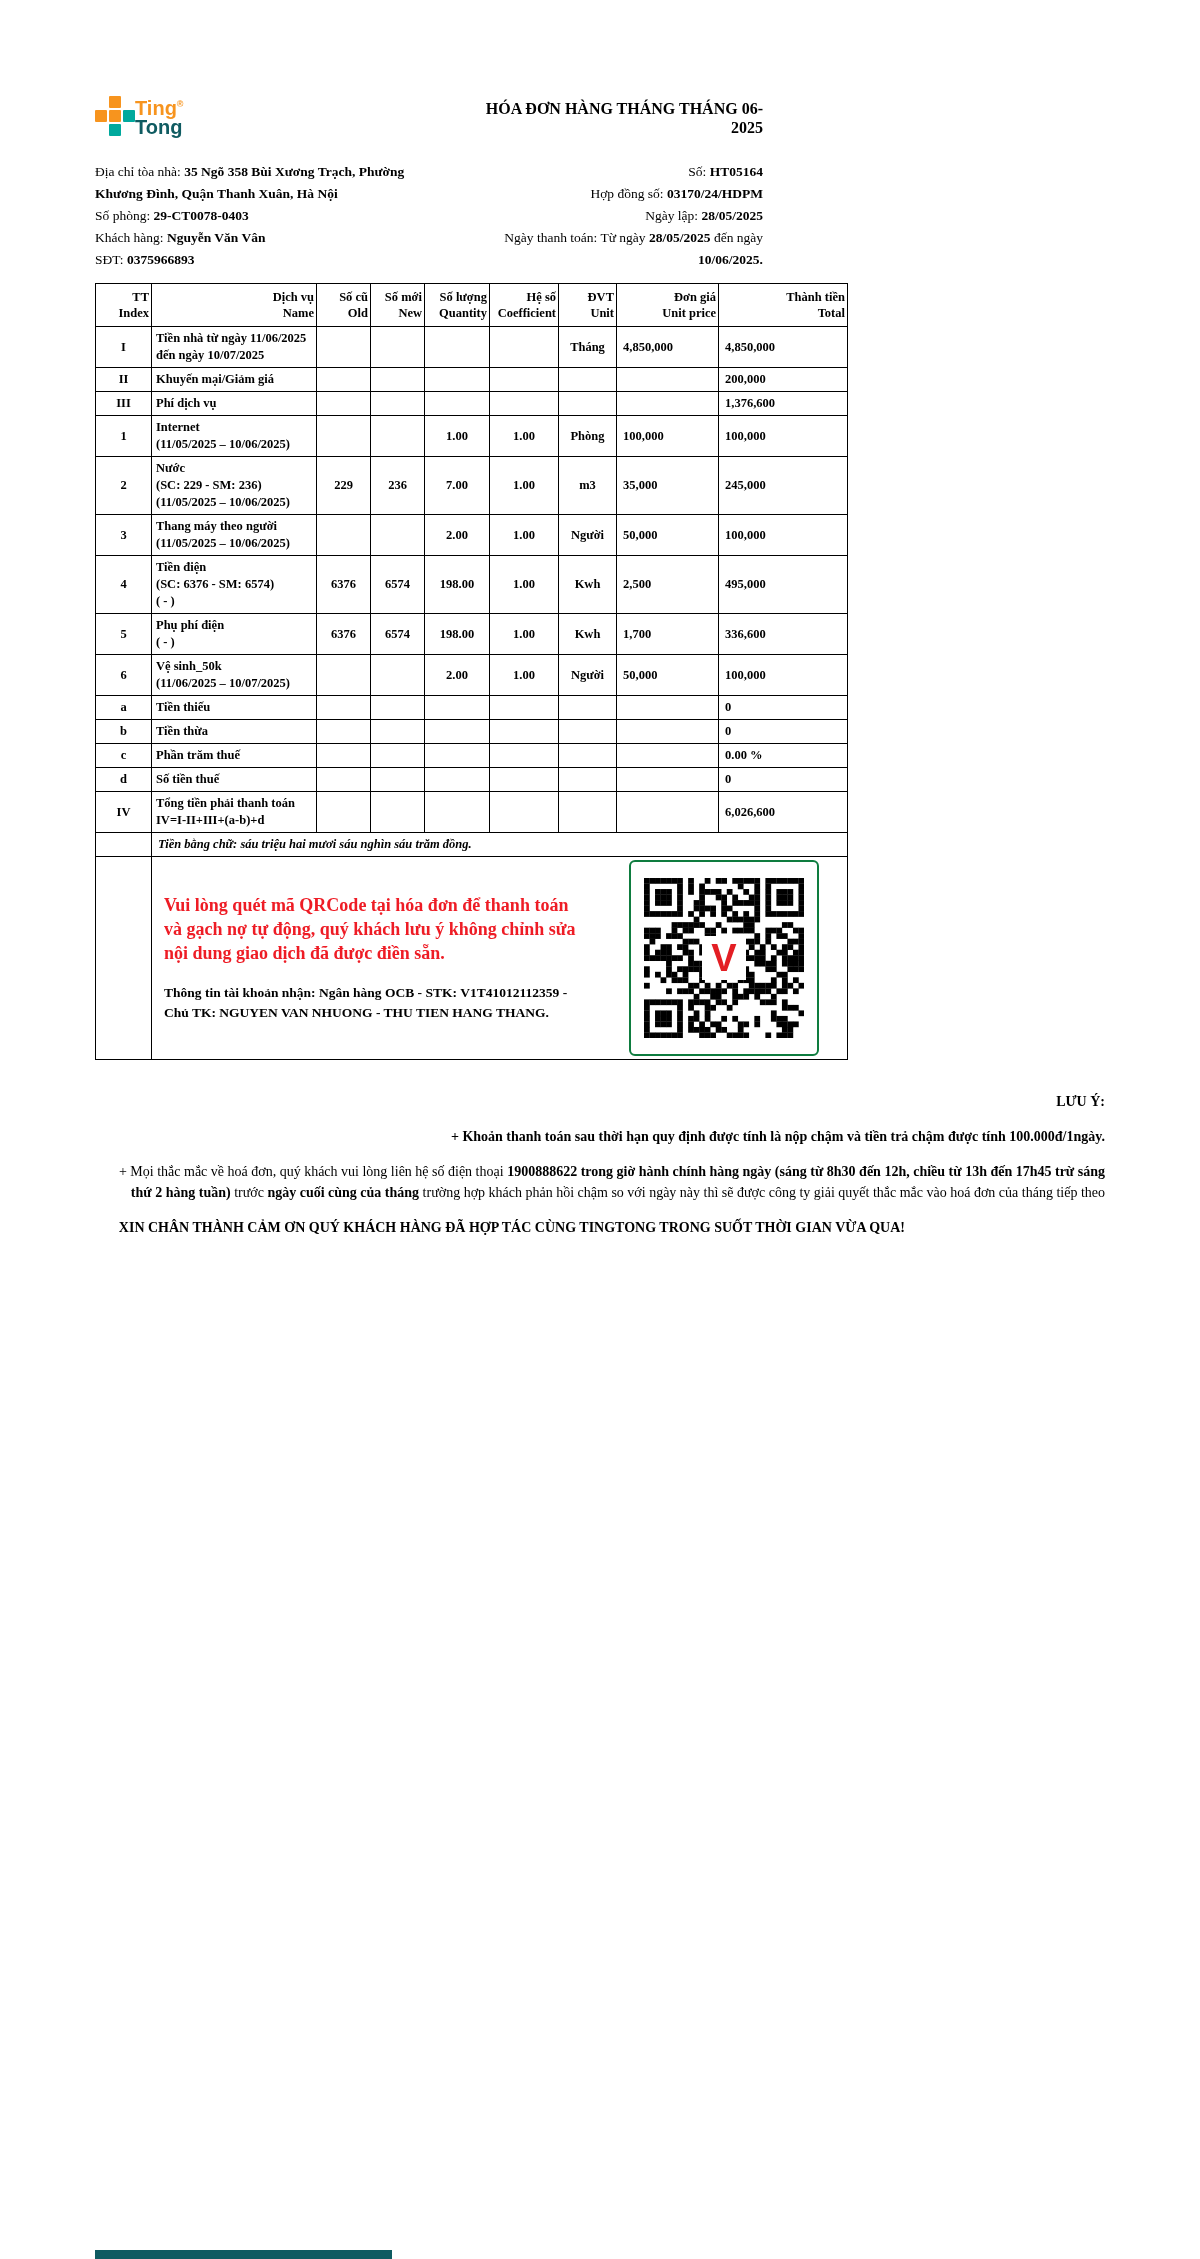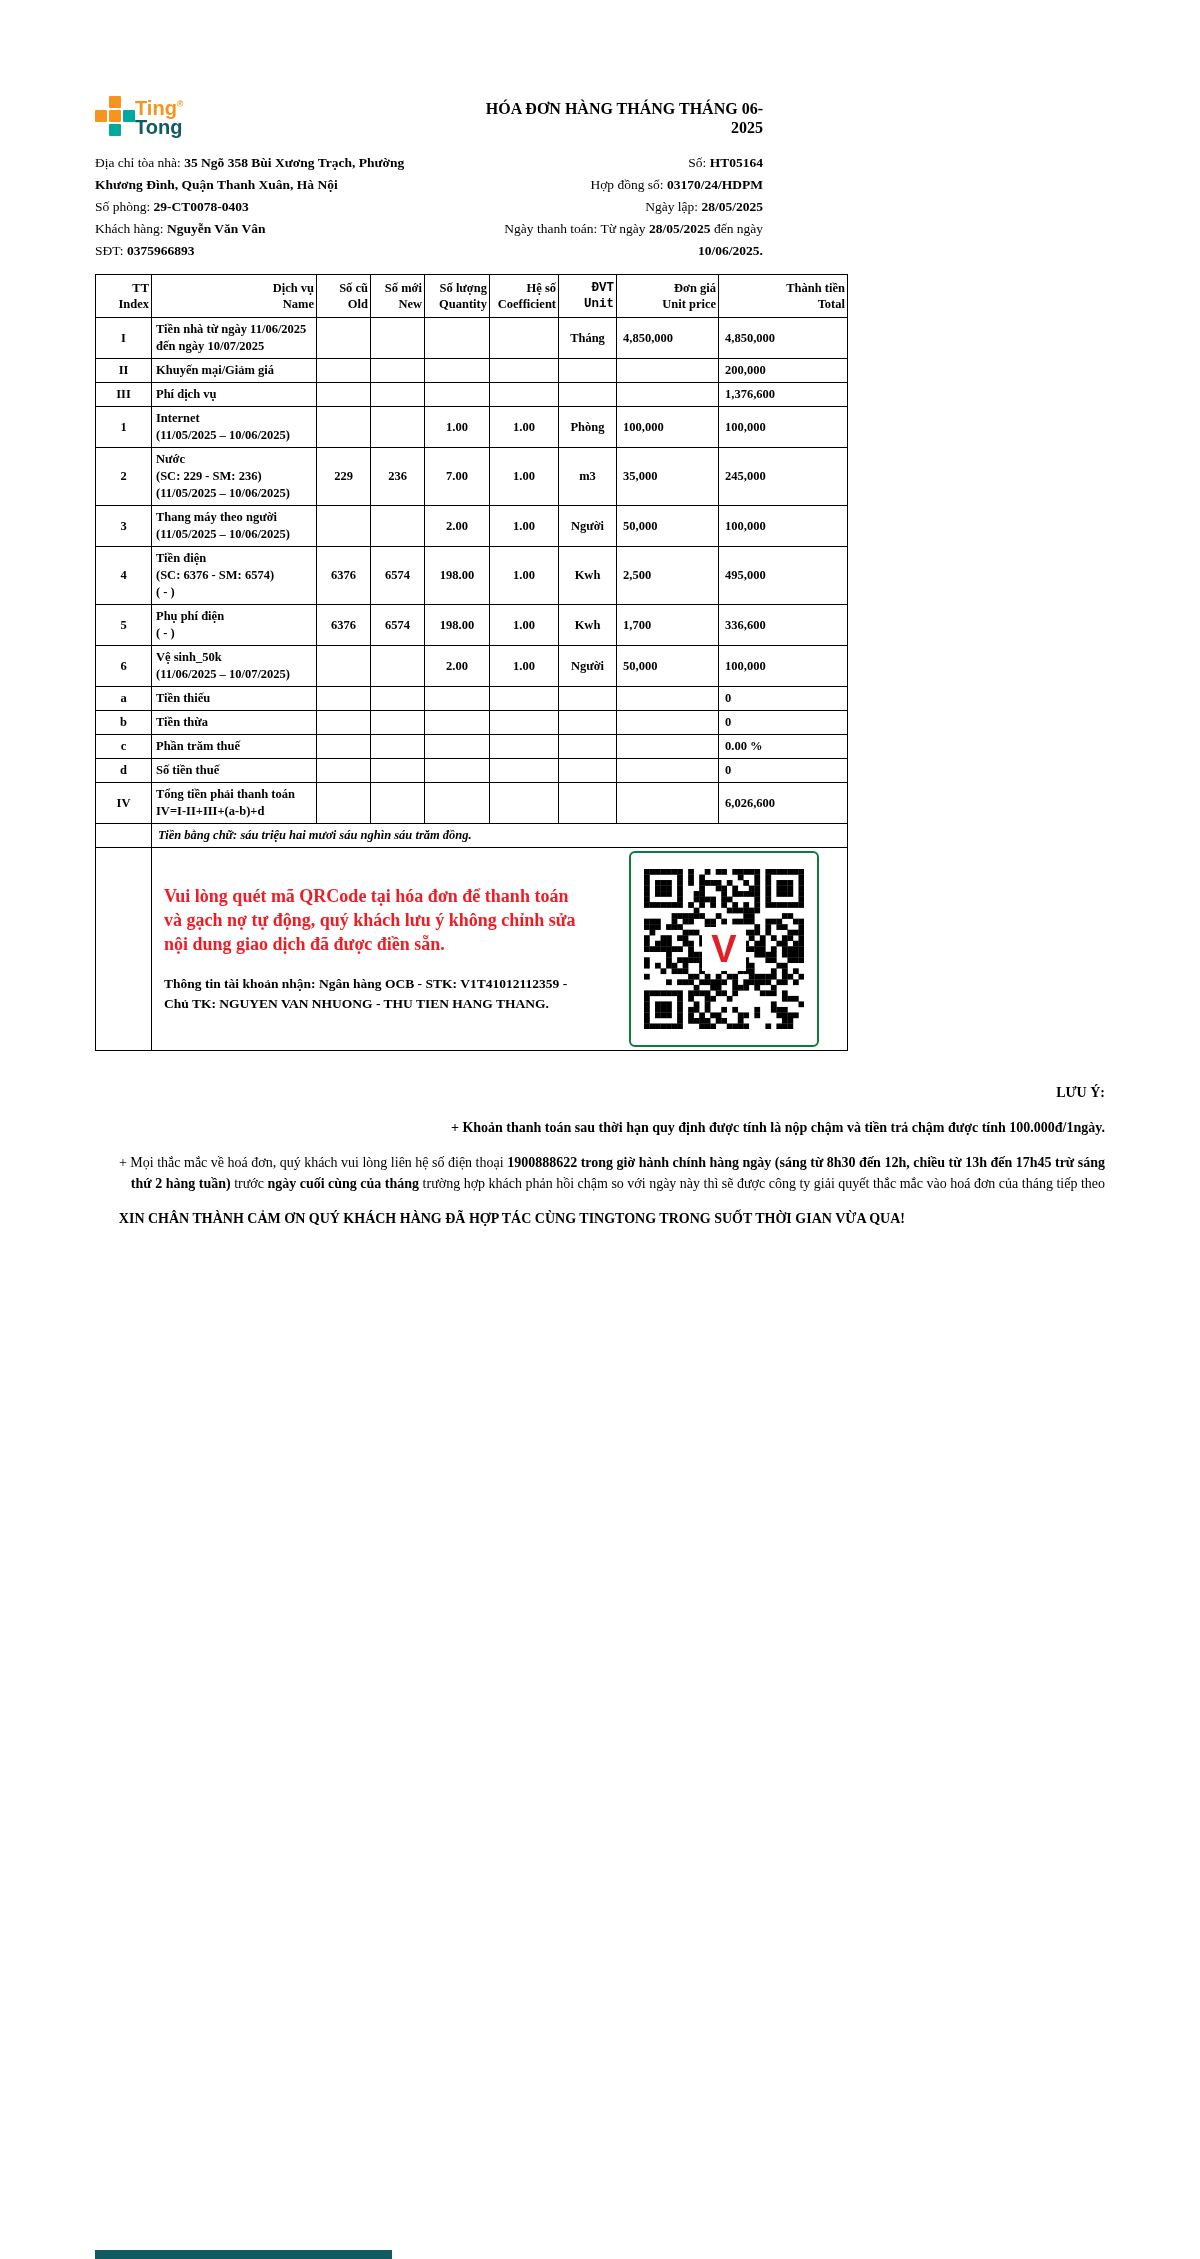--- a/index.html
+++ b/index.html
@@ -25,37 +25,37 @@
   .logo-icon i { display: block; border-radius: 1px; }
   .logo-icon .or { background: var(--orange); }
   .logo-icon .tl { background: var(--icon_teal); }
   .logo-text { font-family: "Liberation Sans", sans-serif; font-weight: bold; font-size: 20px; line-height: 19px; }
   .logo-ting { color: var(--orange); }
   .logo-ting sup { font-size: 9px; vertical-align: super; }
   .logo-tong { color: var(--dark_teal); }
   .title { width: 300px; margin: 4px 0 0; font-size: 16px; line-height: 19px; font-weight: bold; text-align: right; }
 
   
-  .info-row { width: 668px; display: flex; justify-content: space-between; margin-top: 15px; }
+  .info-row { width: 668px; display: flex; justify-content: space-between; margin-top: 24px; }
   .info-left { width: 350px; }
   .info-right { width: 305px; text-align: right; }
   .info-left p, .info-right p { margin: 0; font-size: 13.5px; line-height: 22px; }
 
   
   table.invoice { border-collapse: collapse; table-layout: fixed; width: 708px; margin-top: 12px; }
   .invoice th, .invoice td { border: 1px solid #000; font-weight: bold; vertical-align: middle; }
   .invoice th { font-size: 12.5px; line-height: 16px; padding: 5px 2px; text-align: right; white-space: pre-line; }
   .invoice td { font-size: 12.5px; line-height: 17px; padding: 3px 6px; }
   th.col-index { width: 51px; }
   th.col-name  { width: 160px; }
   th.col-old   { width: 49px; }
   th.col-new   { width: 49px; }
   th.col-qty   { width: 60px; }
   th.col-coef  { width: 64px; }
-  th.col-unit  { width: 53px; font-family: Liberation Mono, monospace; }
+  th.col-unit  { width: 53px; }
   th.col-price { width: 97px; margin-left: 48px; }
   th.col-total { width: 124px; }
   td.col-index { text-align: center; }
   td.col-name  { text-align: left; white-space: pre-line; padding: 3px 4px; }
   td.col-old, td.col-new, td.col-qty, td.col-coef, td.col-unit { text-align: center; }
   td.col-price, td.col-total { }
 
   
   .words-cell { font-weight: normal; font-style: italic; font-size: 13.5px; padding: 6px 8px; margin-top: 24px; }
   .words-value { font-weight: bold; font-style: italic; }

